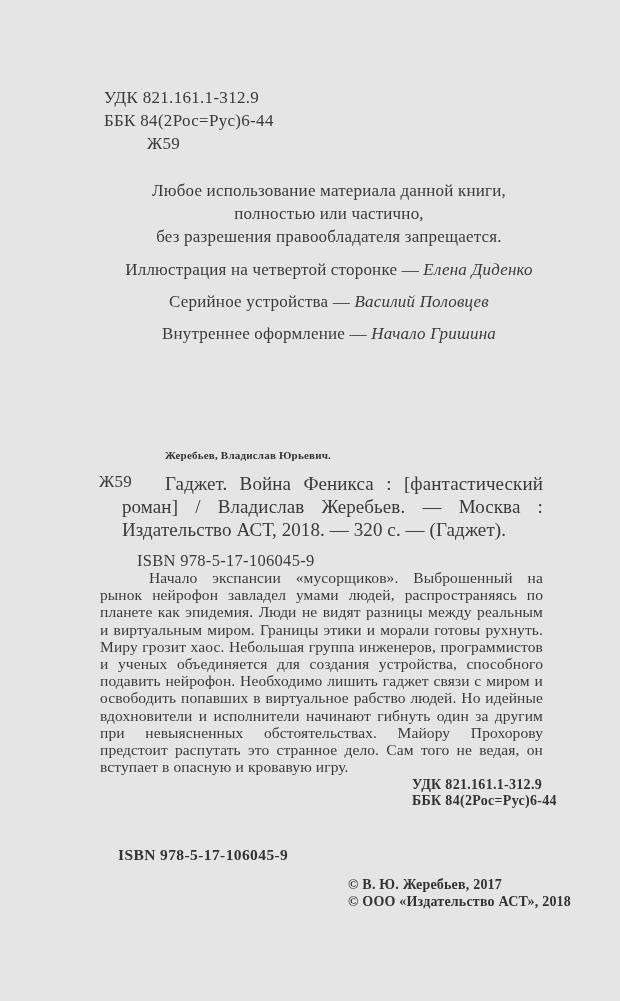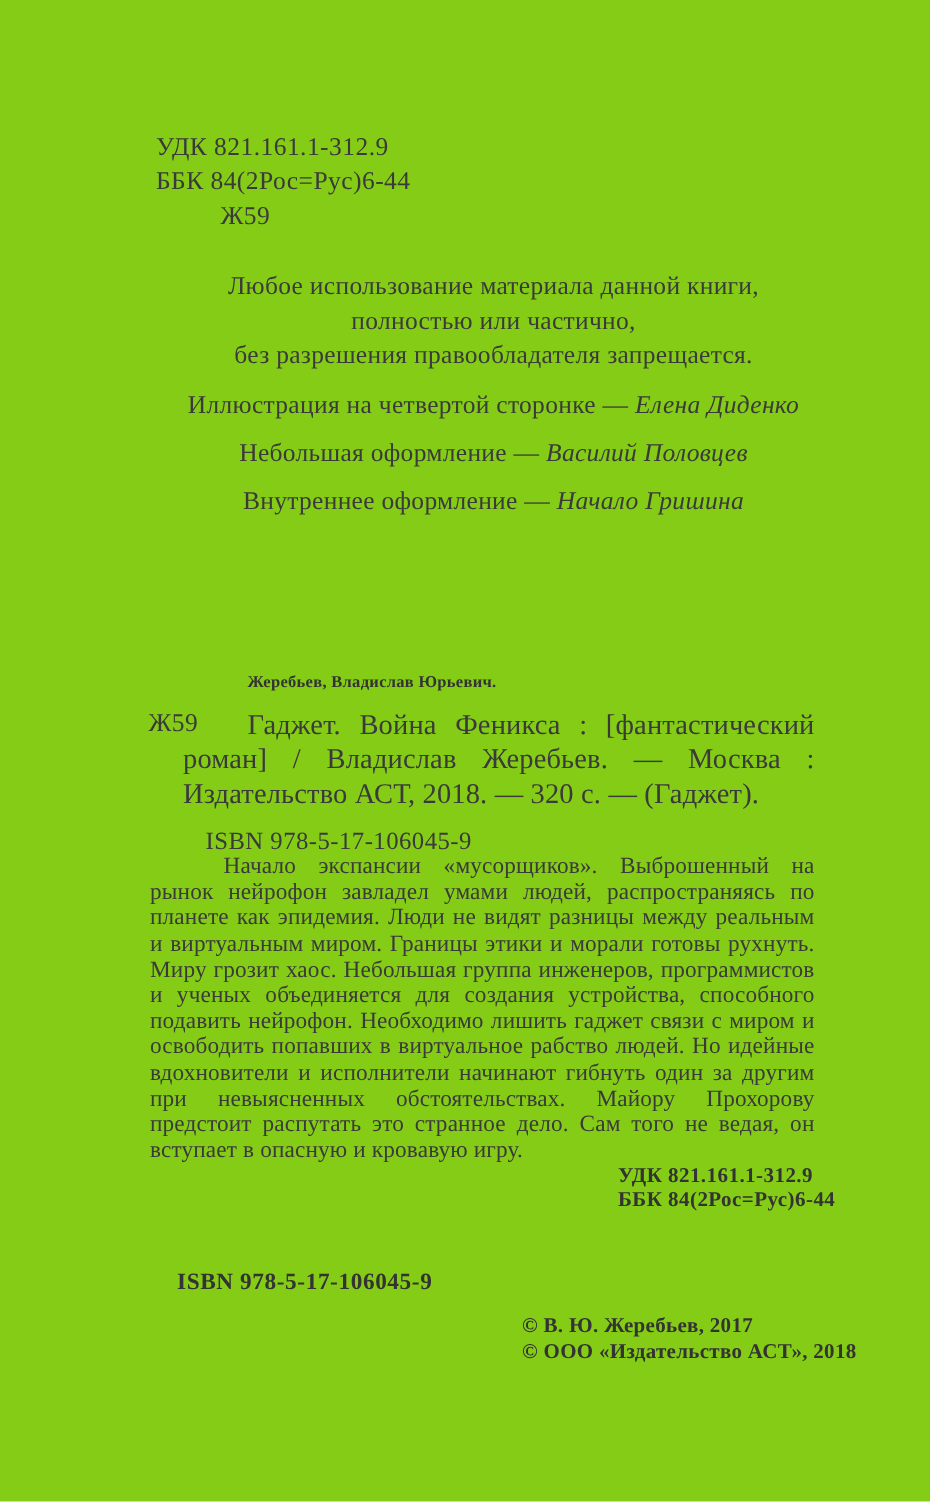--- a/index.html
+++ b/index.html
@@ -4,21 +4,21 @@
 <style>
   html, body {
     margin: 0;
     padding: 0;
     background: #fcfcfc;
   }
   .page {
     position: relative;
     width: 620px;
     height: 1001px;
-    background: #84cc16;
+    background: #e5e5e5;
     color: #3a3a3a;
     font-family: "Liberation Serif", "DejaVu Serif", serif;
     overflow: hidden;
   }
   .abs { position: absolute; }
 
   
   .top-codes {
     left: 104px; top: 86px;
     font-size: 17px; line-height: 23px;
@@ -116,21 +116,21 @@
     <div>полностью или частично,</div>
     <div>без разрешения правообладателя запрещается.</div>
   </div>
 
   <div class="abs credits">
     <div class="credit-line">
       <span class="credit-role">Иллюстрация на четвертой сторонке —</span>
       <span class="credit-name">Елена Диденко</span>
     </div>
     <div class="credit-line">
-      <span class="credit-role">Небольшая оформление —</span>
+      <span class="credit-role">Серийное устройства —</span>
       <span class="credit-name">Василий Половцев</span>
     </div>
     <div class="credit-line">
       <span class="credit-role">Внутреннее оформление —</span>
       <span class="credit-name">Начало Гришина</span>
     </div>
   </div>
 
   <div class="abs card-author">Жеребьев, Владислав Юрьевич.</div>
   <div class="abs card-sign">Ж59</div>

